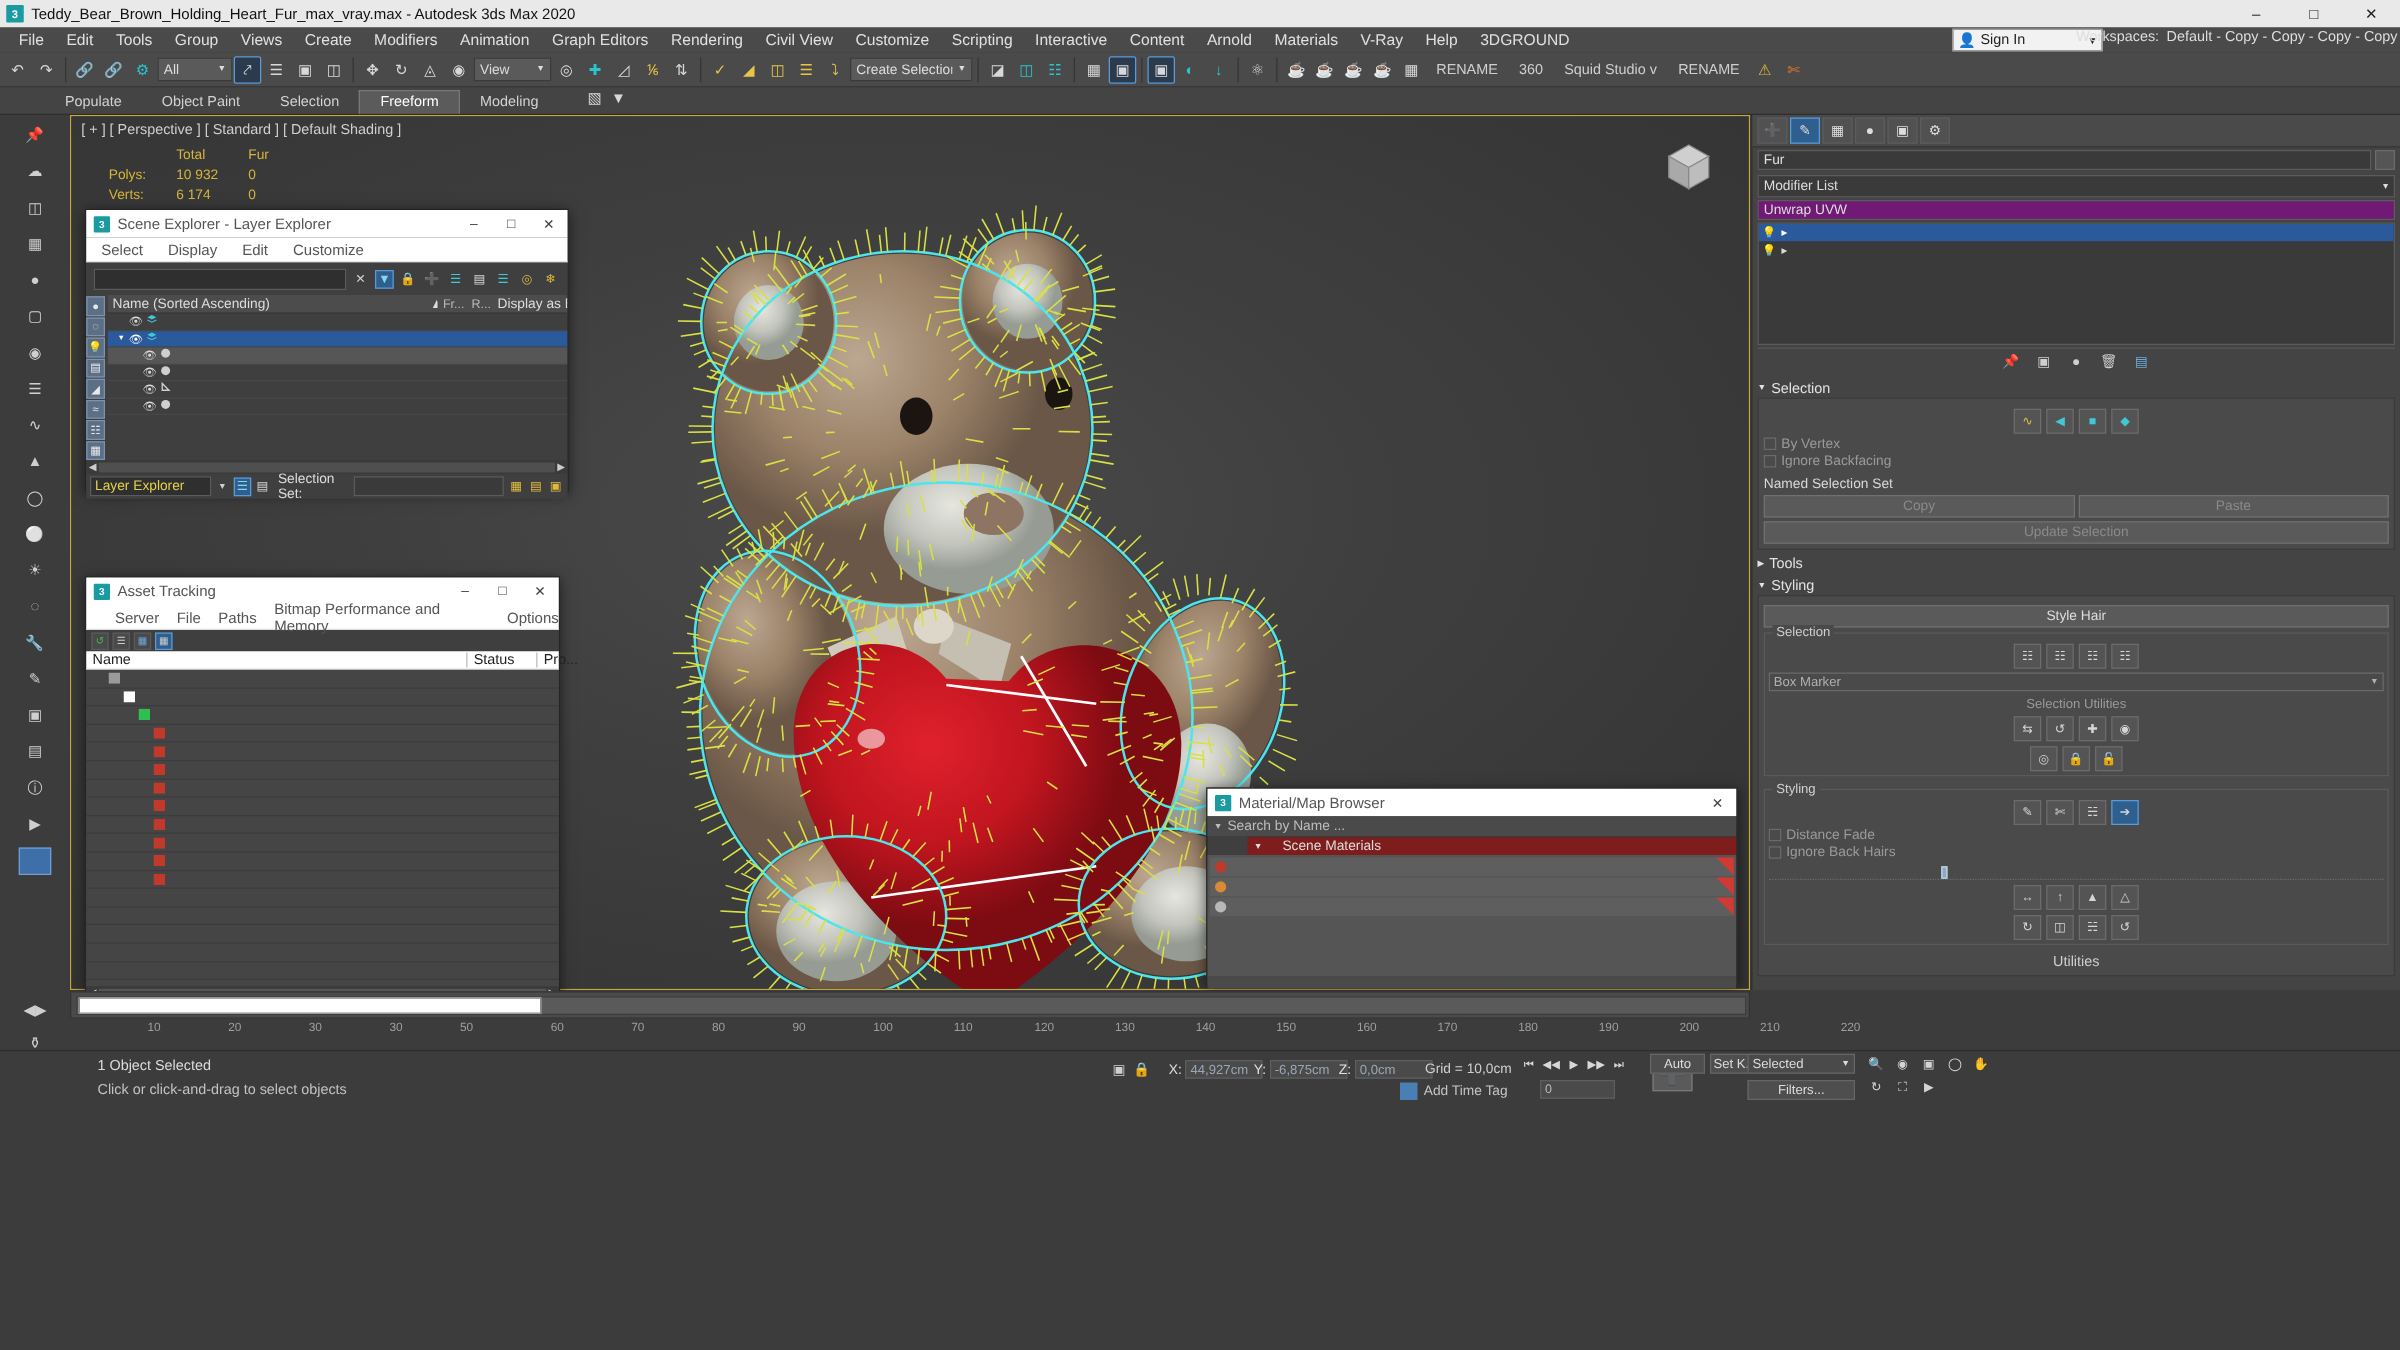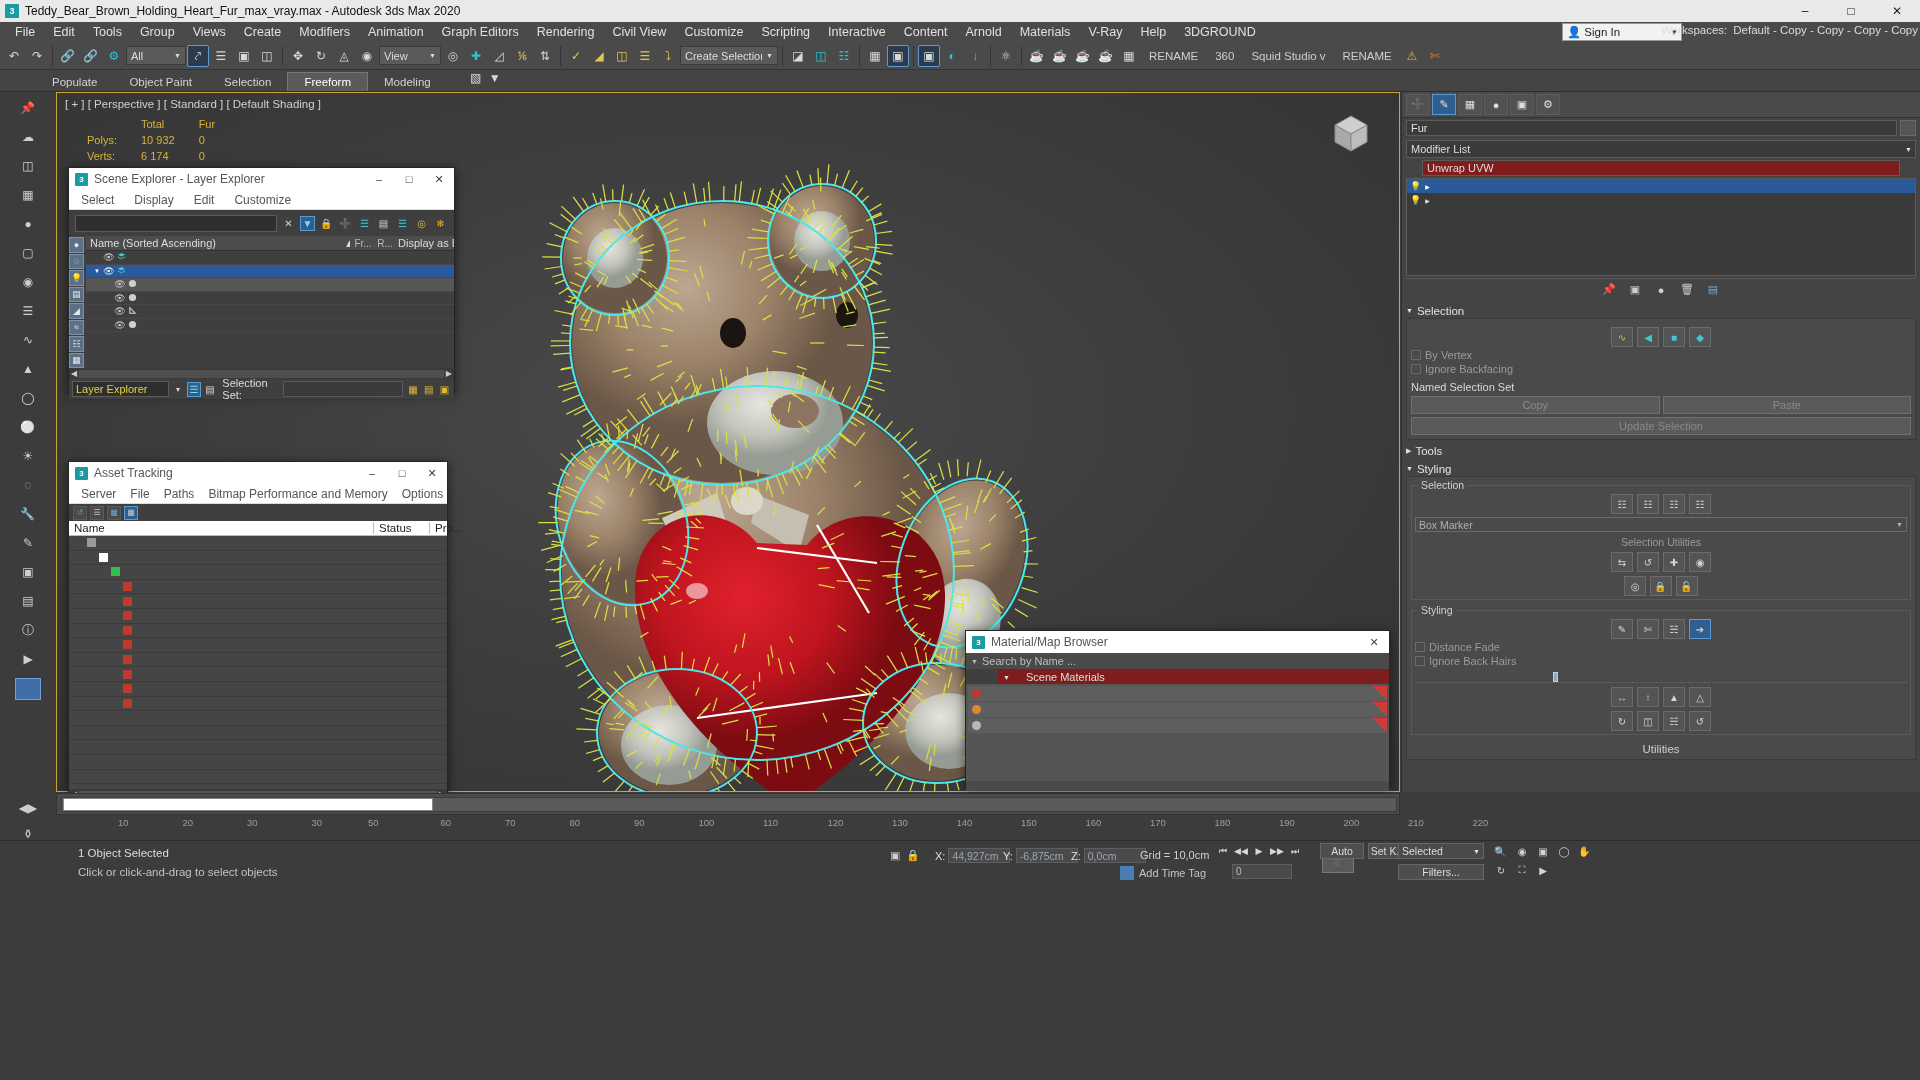--- a/index.html
+++ b/index.html
@@ -1457,21 +1457,21 @@
 <div id="asset-tracking" class="floatwin">
   <div class="fw-title">
     <div class="ic">3</div>
     <span>Asset Tracking</span>
     <div class="btns">
       <span>–</span>
       <span>□</span>
       <span class="x">✕</span>
     </div>
   </div>
-  <div class="fw-menu" id="at-menu" style="gap:14px;padding-left:12px">
+  <div class="fw-menu" id="at-menu" style="gap:14px;padding-left:23px">
       <span>Server</span>
       <span>File</span>
       <span>Paths</span>
       <span>Bitmap Performance and Memory</span>
       <span>Options</span>
     </div>
   <div id="at-tools">
     <div class="at-t" style="color:#3fbf54">↺</div>
     <div class="at-t">☰</div>
     <div class="at-t" style="color:#6aa9d8">▦</div>
@@ -1663,21 +1663,21 @@
     <div class="cp-tab">⚙</div>
   </div>
   <div id="cp-name">
     <div class="nf">Fur</div>
     <div class="cs"></div>
   </div>
   <div id="cp-modlist">
     <span>Modifier List</span>
     <span class="ar">▼</span>
   </div>
-  <div id="cp-modsel" style="margin:2px 20px;height:16px;background:#7f1d1d;border:1px solid #5b5b5b;
+  <div id="cp-modsel" style="margin:2px 4px;height:16px;background:#701a75;border:1px solid #5b5b5b;
        display:flex;align-items:center;padding-left:4px;font-size:11px;color:#ddd">Unwrap UVW</div>
   <div id="cp-stack">
       <div class="mb-ent sel">
         <span class="eye">💡</span>
         <span style="font-size:6px">▶</span>
         <span></span>
       </div>
       <div class="mb-ent">
         <span class="eye">💡</span>
         <span style="font-size:6px">▶</span>
@@ -1729,20 +1729,23 @@
       <span>Tools</span>
     </div>
   </div>
 
   <div class="roll">
     <div class="roll-h">
       <span class="tri">▼</span>
       <span>Styling</span>
     </div>
     <div class="roll-b">
+      <div class="btnrow">
+        <div class="pbtn wide">Style Hair</div>
+      </div>
       <div class="grpbox">
         <span class="lg">Selection</span>
         <div class="selgrid">
           <div class="icobtn">☷</div>
           <div class="icobtn">☷</div>
           <div class="icobtn">☷</div>
           <div class="icobtn">☷</div>
         </div>
         <div class="cpcombo">
           <span>Box Marker</span>

